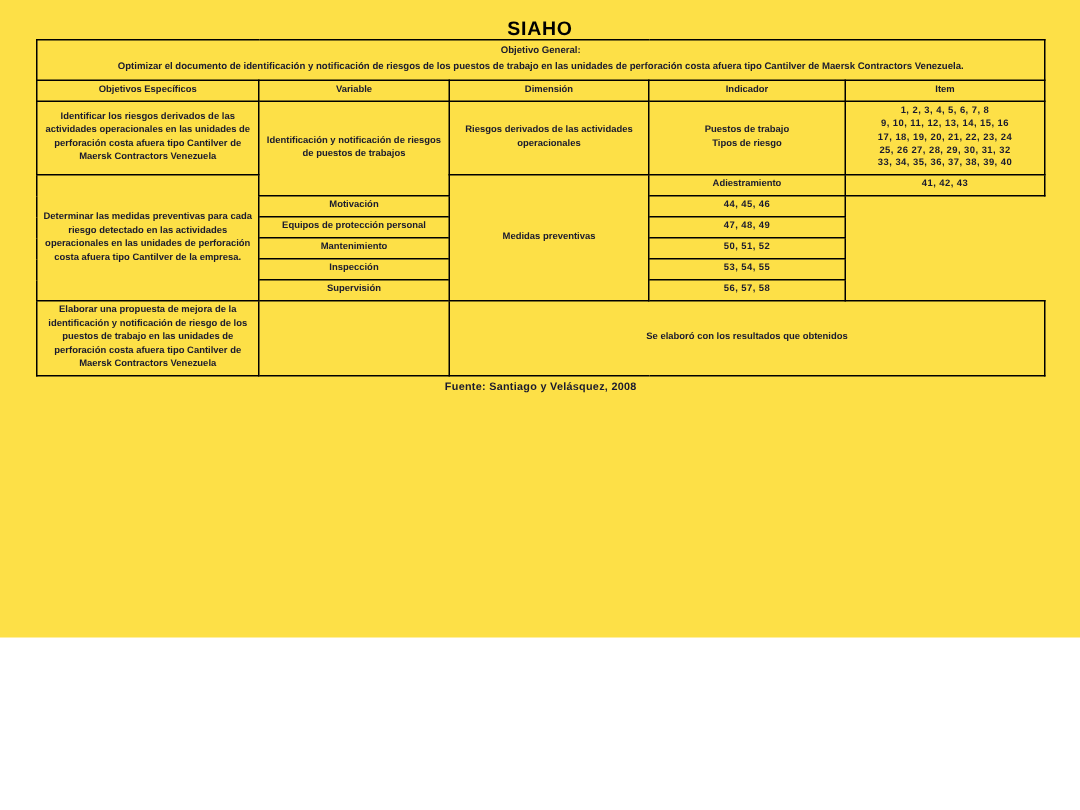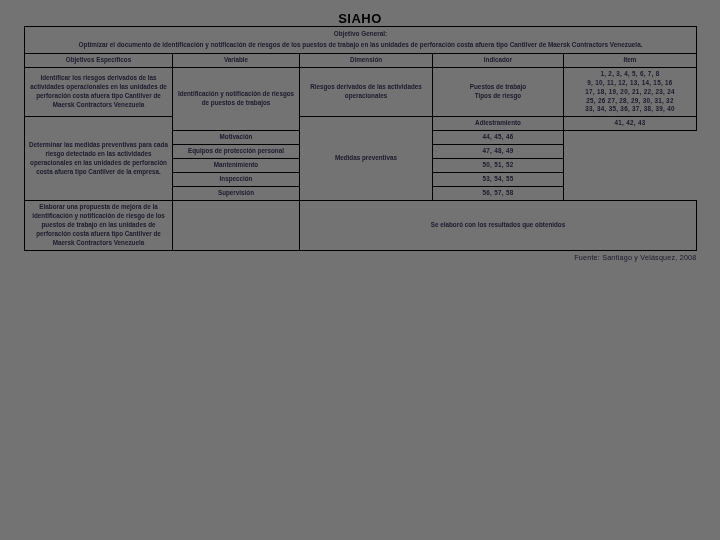--- a/index.html
+++ b/index.html
@@ -10,23 +10,23 @@
   body {
     width: 720px;
     height: 540px;
     overflow: hidden;
     font-family: "Liberation Sans", sans-serif;
     color: #111111;
   }
   .page {
     position: relative;
     width: 720px;
-    height: 540px;
+    height: 425px;
     box-sizing: border-box;
-    background: #737373;
+    background: #fde047;
   }
   .doc-title {
     text-align: center;
     font-size: 13px;
     font-weight: bold;
     letter-spacing: 0.5px;
     padding-top: 11px;
     color: #000000;
   }
   .table-caption {
@@ -83,23 +83,23 @@
   }
   .col1 { width: 148px; }
   .col2 { width: 127px; }
   .col3 { width: 133px; }
   .col4 { width: 131px; }
   .col5 { width: 133px; }
   .fuente {
     width: 672px;
     margin: 2px auto 0 auto;
     font-size: 7.2px;
-    font-weight: normal;
+    font-weight: bold;
     color: #1a1a2e;
-    text-align: right;
+    text-align: center;
     padding-left: 1px;
     letter-spacing: 0.2px;
   }
   .nowrapline { white-space: pre-line; }
 </style>
 </head>
 <body>
 
 <div class="page">
 

